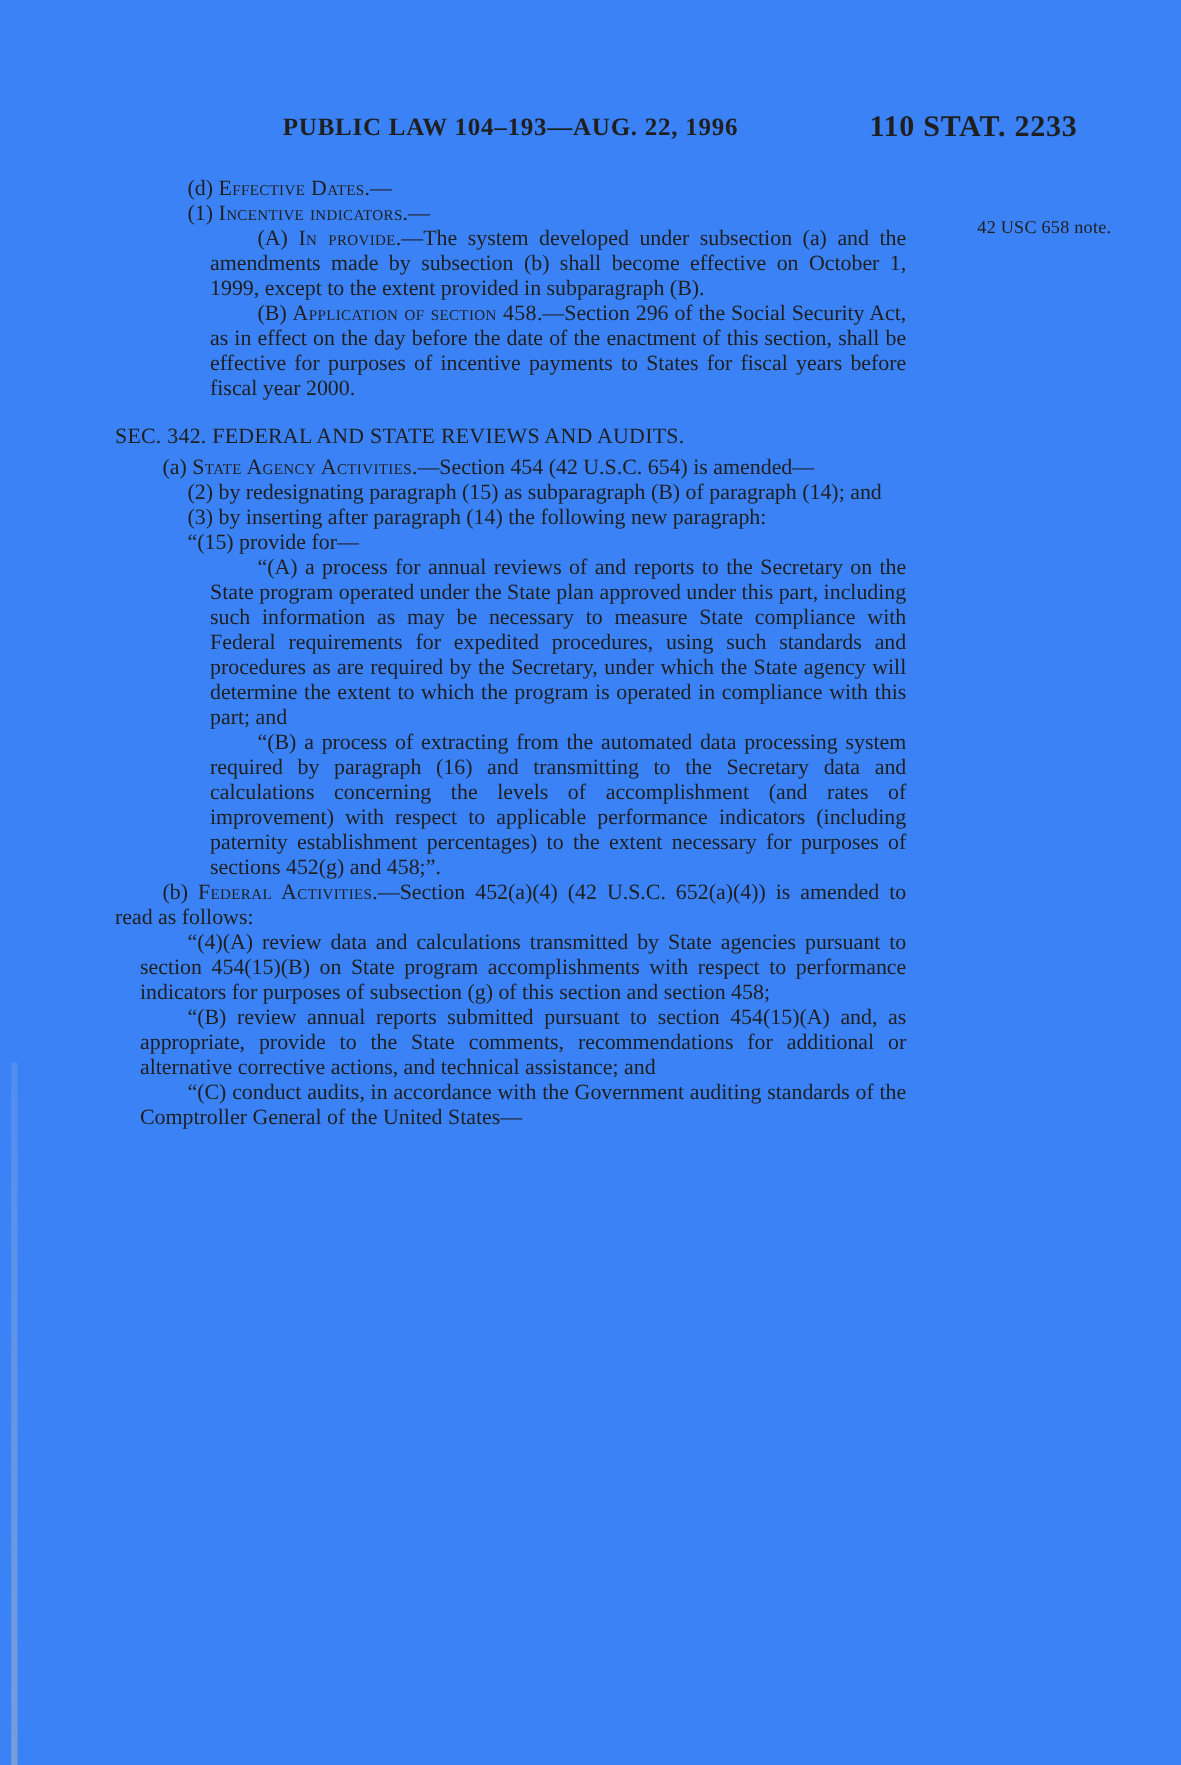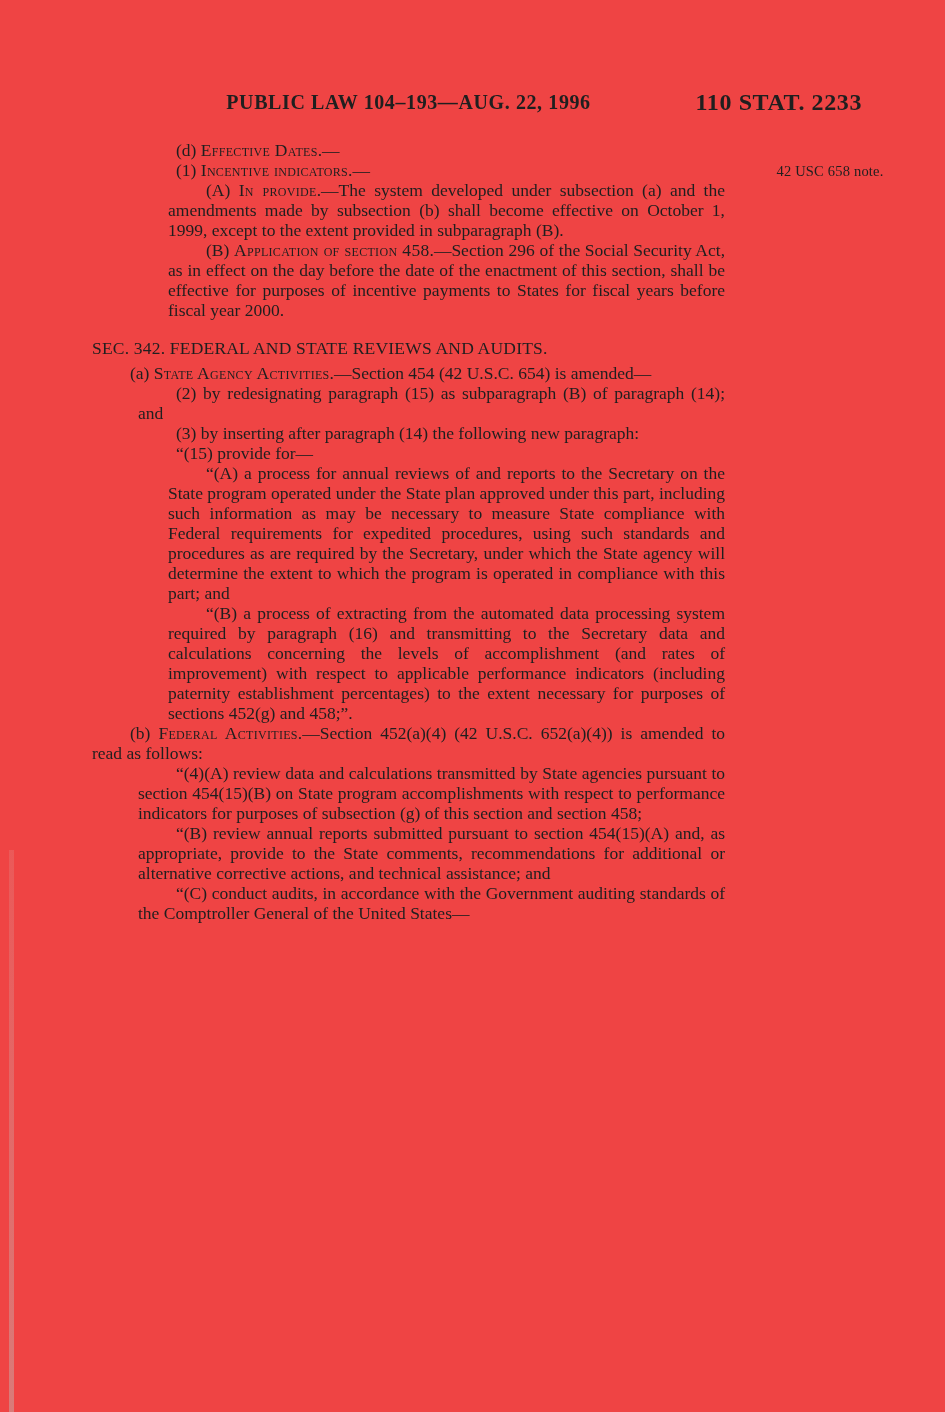--- a/index.html
+++ b/index.html
@@ -4,21 +4,21 @@
 <style>
   html, body { margin: 0; padding: 0; }
   body {
     width: 945px; height: 1412px;
     background: #e9e9e7;
     font-family: "Liberation Serif", "DejaVu Serif", serif;
   }
   .page {
     position: relative;
     width: 945px; height: 1412px;
-    background: #ef4444;
+    background: #3b82f6;
     color: #1f1f1f;
     overflow: hidden;
   }
   
   .scan-streak {
     position: absolute;
     left: 9px; top: 850px;
     width: 5px; height: 562px;
     background: linear-gradient(to bottom, rgba(210,210,205,0.15), rgba(190,190,185,0.45));
     pointer-events: none;
@@ -43,39 +43,39 @@
   .content {
     position: absolute;
     top: 140px; left: 92px;
     width: 633px;
     font-size: 17.5px;
     line-height: 20px;
     text-align: justify;
   }
   .content p { margin: 0; text-indent: 38px; }
   p.ml0 { margin-left: 0; }
-  p.ml1 { margin-left: 46px; }
+  p.ml1 { margin-left: 20px; }
   p.ml2 { margin-left: 76px; }
   p.rel { position: relative; }
   p.sec-head {
     margin-top: 18px; margin-bottom: 5px;
     margin-left: 0; text-indent: 0;
     font-weight: normal;
     text-align: left;
     letter-spacing: 0.2px;
   }
   .sc { font-variant: small-caps; letter-spacing: 0.3px; }
   .margin-note {
     position: absolute;
     left: 607px;   
-    top: 3px;
+    top: 14px;
     width: 170px;
     font-size: 14.5px;
     line-height: 17px;
-    text-align: center;
+    text-align: right;
     text-indent: 0;
     white-space: nowrap;
     letter-spacing: 0.2px;
   }
 </style>
 </head>
 <body>
 
 <div class="page">
 

